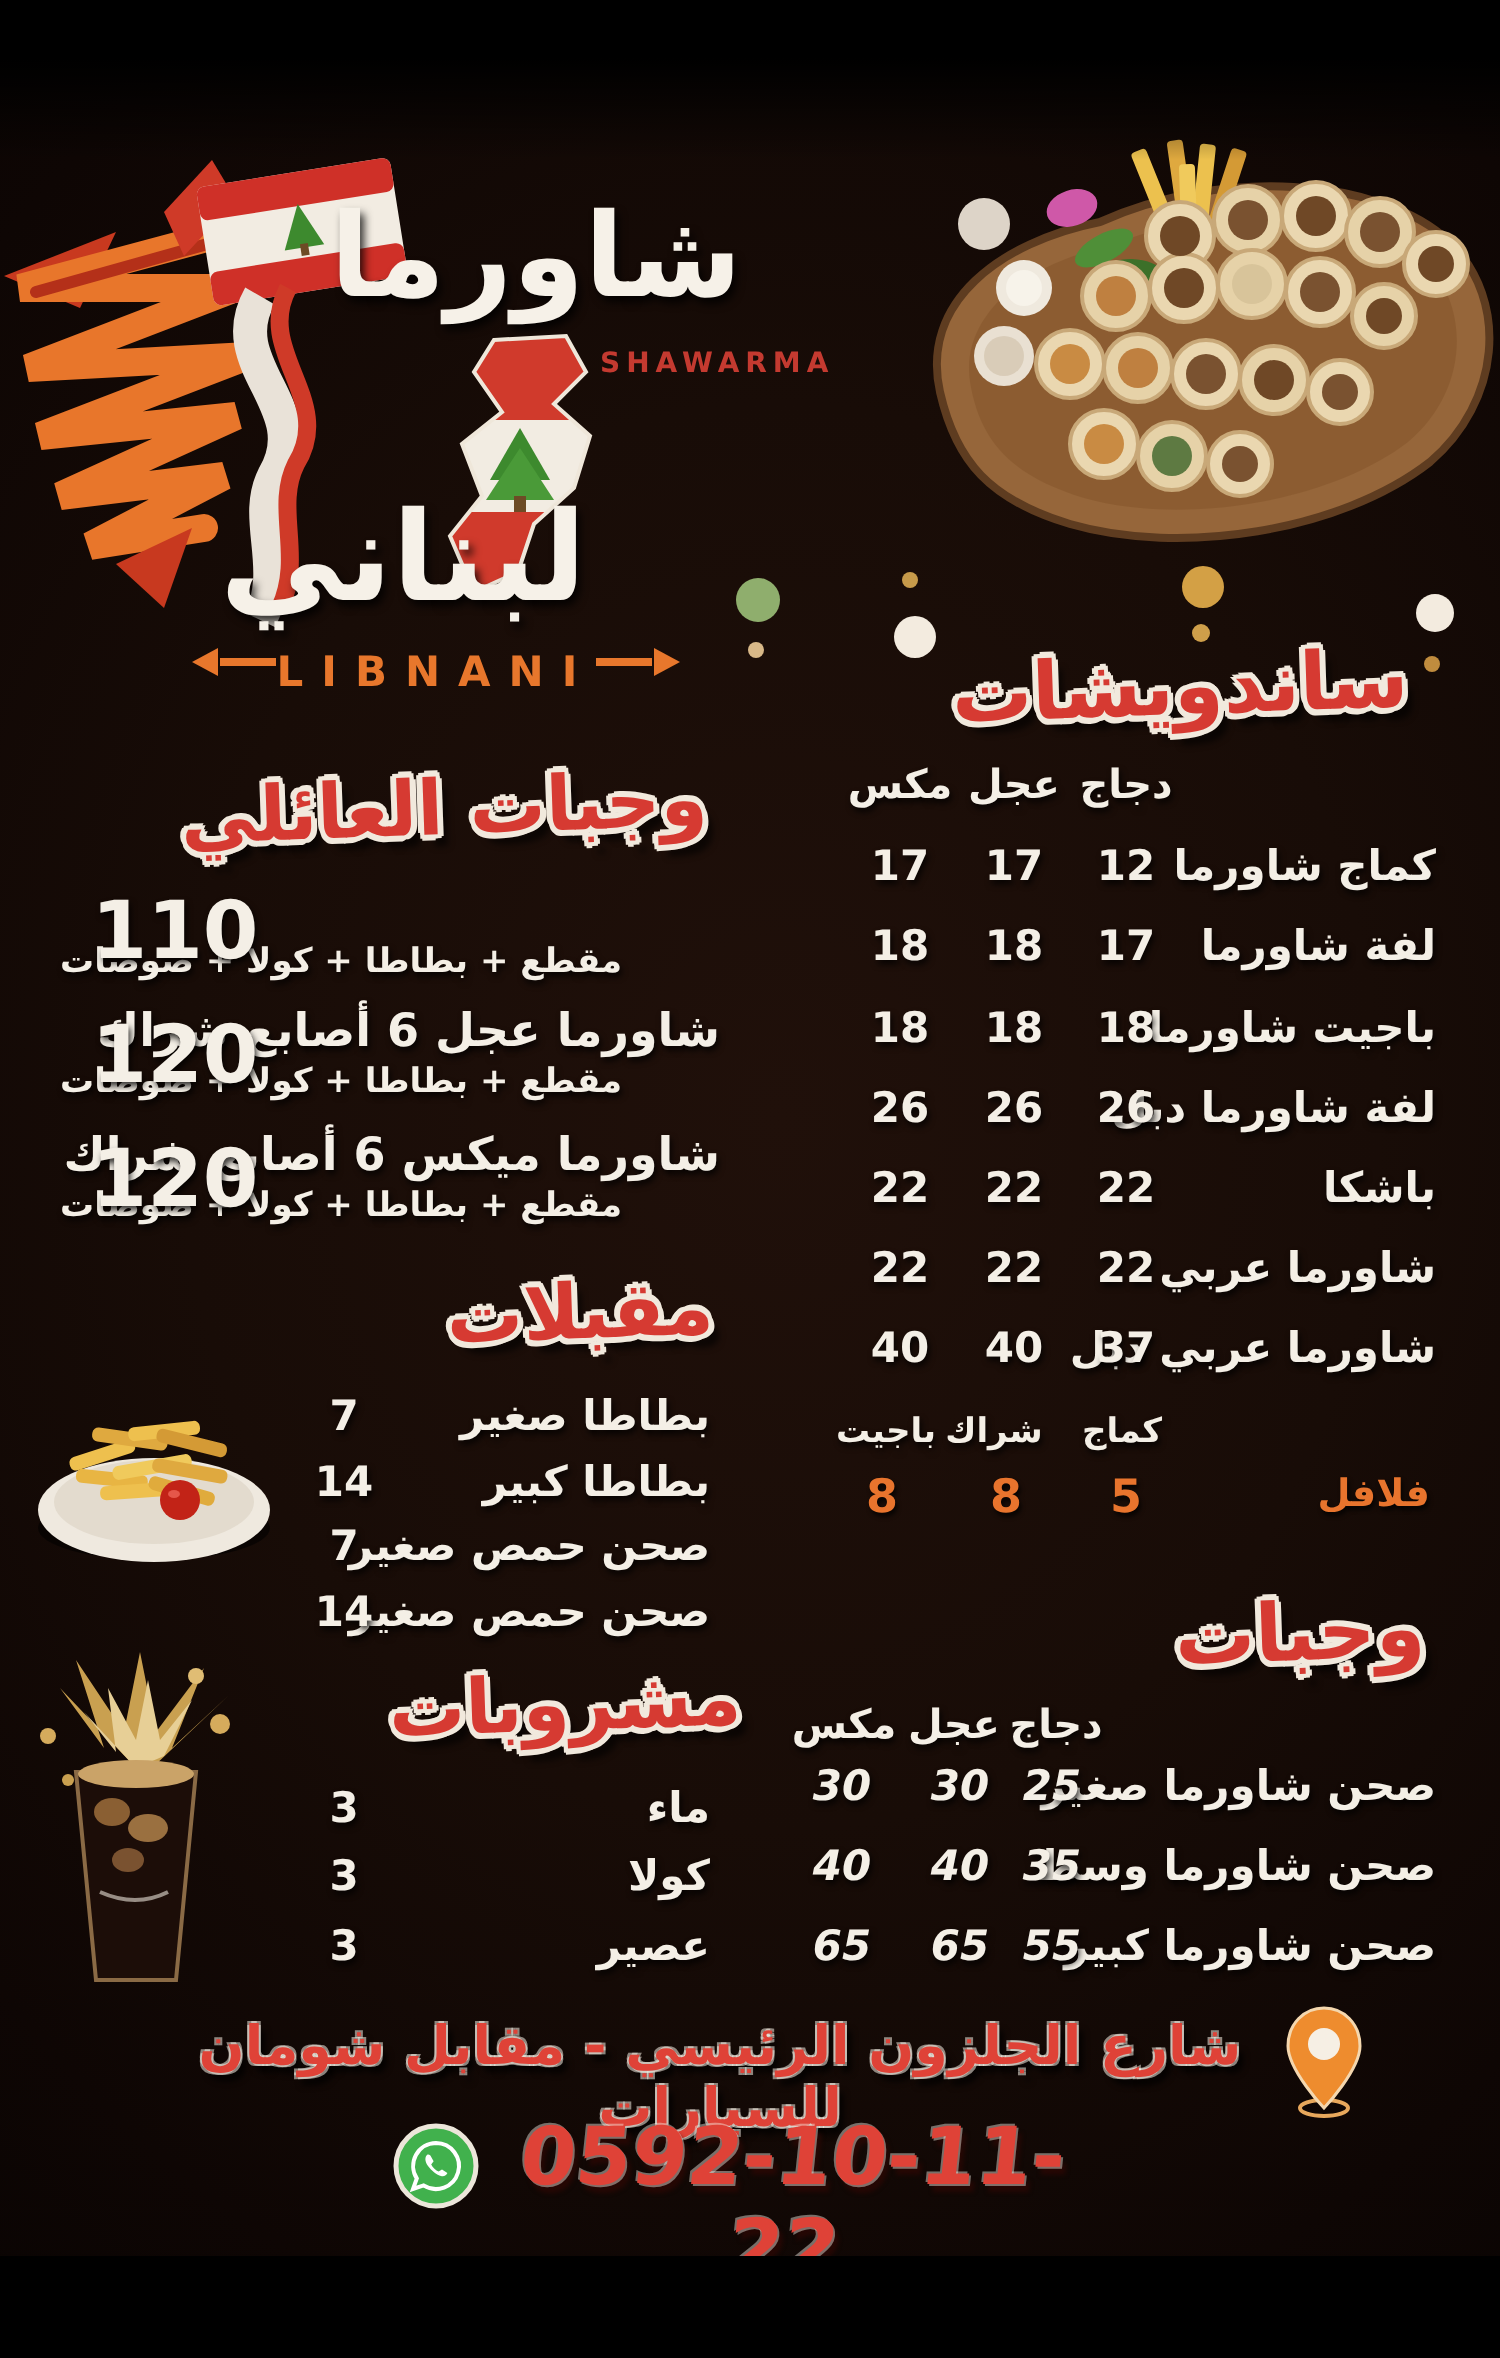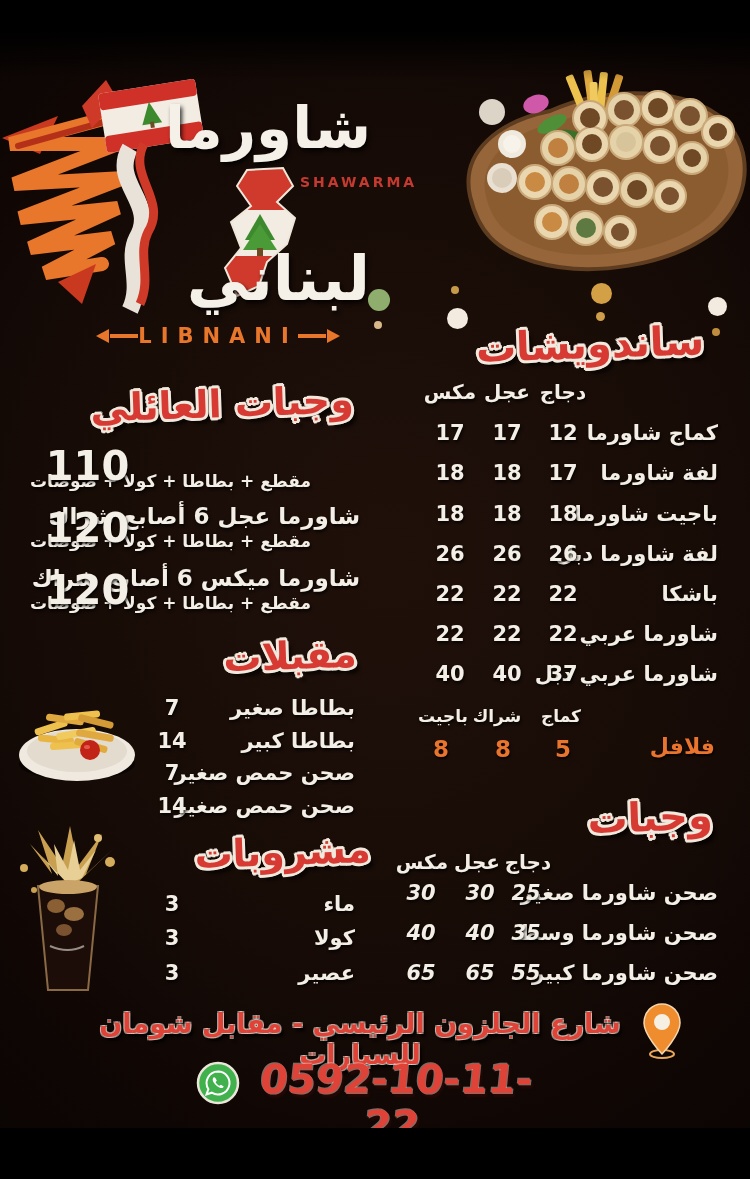--- a/index.html
+++ b/index.html
@@ -44,22 +44,22 @@
 
   
   .a-name{right:395px;width:270px;height:28px;line-height:28px;font-size:21px;text-align:right;}
   .a-price{left:142px;width:60px;height:28px;line-height:28px;font-size:21px;text-align:center;}
 
   .dot{border-radius:50%;}
 
   
   #brand-ar1{right:345px;top:76px;width:240px;font-size:58px;line-height:72px;color:#f6f1e8;font-weight:800;text-align:left;text-shadow:2px 3px 4px rgba(0,0,0,.8);}
   #brand-en1{left:300px;top:158px;width:110px;font-size:14px;letter-spacing:3px;color:#c43a30;font-weight:bold;}
-  #brand-ar2{left:110px;top:224px;width:260px;font-size:62px;line-height:78px;color:#f6f1e8;font-weight:800;text-align:right;text-shadow:2px 3px 4px rgba(0,0,0,.8);}
-  #brand-en2{left:68px;top:308px;width:300px;display:flex;align-items:center;justify-content:center;gap:0;}
+  #brand-ar2{left:110px;top:224px;width:260px;font-size:62px;line-height:78px;color:#f6f1e8;font-weight:800;text-align:left;text-shadow:2px 3px 4px rgba(0,0,0,.8);}
+  #brand-en2{left:68px;top:308px;width:300px;display:flex;align-items:flex-start;justify-content:center;gap:0;}
   #brand-en2 .lbl{font-size:21px;letter-spacing:9px;color:#e8772c;font-weight:bold;}
 
   
   #addr{left:80px;top:992px;width:560px;font-size:27px;font-weight:800;text-align:center;color:#df4237;direction:rtl;
         text-shadow:-1px -1px 0 rgba(245,238,228,.55),1px -1px 0 rgba(245,238,228,.55),-1px 1px 0 rgba(245,238,228,.55),1px 1px 0 rgba(245,238,228,.55),3px 4px 3px rgba(0,0,0,.8);}
   #phone{left:248px;top:1040px;width:292px;font-size:40px;font-weight:800;text-align:center;color:#df4237;transform:skewX(-6deg);
         text-shadow:-1px -1px 0 rgba(245,238,228,.45),1px 1px 0 rgba(245,238,228,.45),3px 4px 2px rgba(40,8,4,.9);}
 </style>
 </head>
 <body>
@@ -231,21 +231,21 @@
   <div class="abs s-val wtxt c-mix" style="top:643px">40</div>
   <div class="abs s-val wtxt c-veal" style="top:643px">40</div>
   <div class="abs s-val wtxt c-chk" style="top:643px">37</div>
 
   <div class="abs f-hdr wtxt rtl" style="left:408px;top:688px">باجيت</div>
   <div class="abs f-hdr wtxt rtl" style="left:462px;top:688px">شراك</div>
   <div class="abs f-hdr wtxt rtl" style="left:526px;top:688px">كماج</div>
   <div class="abs f-val" style="left:416px;top:717px">8</div>
   <div class="abs f-val" style="left:478px;top:717px">8</div>
   <div class="abs f-val" style="left:538px;top:717px">5</div>
-  <div class="abs rtl" style="right:35px;top:715px;width:150px;height:32px;line-height:32px;font-size:22px;font-weight:800;color:#e8742d;text-align:right;text-shadow:1px 2px 2px rgba(0,0,0,.7)">فلافل</div>
+  <div class="abs rtl" style="right:35px;top:715px;width:150px;height:32px;line-height:32px;font-size:19px;font-weight:800;color:#e8742d;text-align:right;text-shadow:1px 2px 2px rgba(0,0,0,.7)">فلافل</div>
 
   <div class="abs script" style="left:57px;top:366px;width:330px;font-size:38px">وجبات العائلي</div>
 
   <div class="abs fam-desc wtxt rtl" style="top:454px">مقطع + بطاطا + كولا + صوصات</div>
   <div class="abs fam-price wtxt" style="top:428px">110</div>
 
   <div class="abs fam-name wtxt rtl" style="top:486px">شاورما عجل 6 أصابع شراك</div>
   <div class="abs fam-desc wtxt rtl" style="top:514px">مقطع + بطاطا + كولا + صوصات</div>
   <div class="abs fam-price wtxt" style="top:490px">120</div>
 

